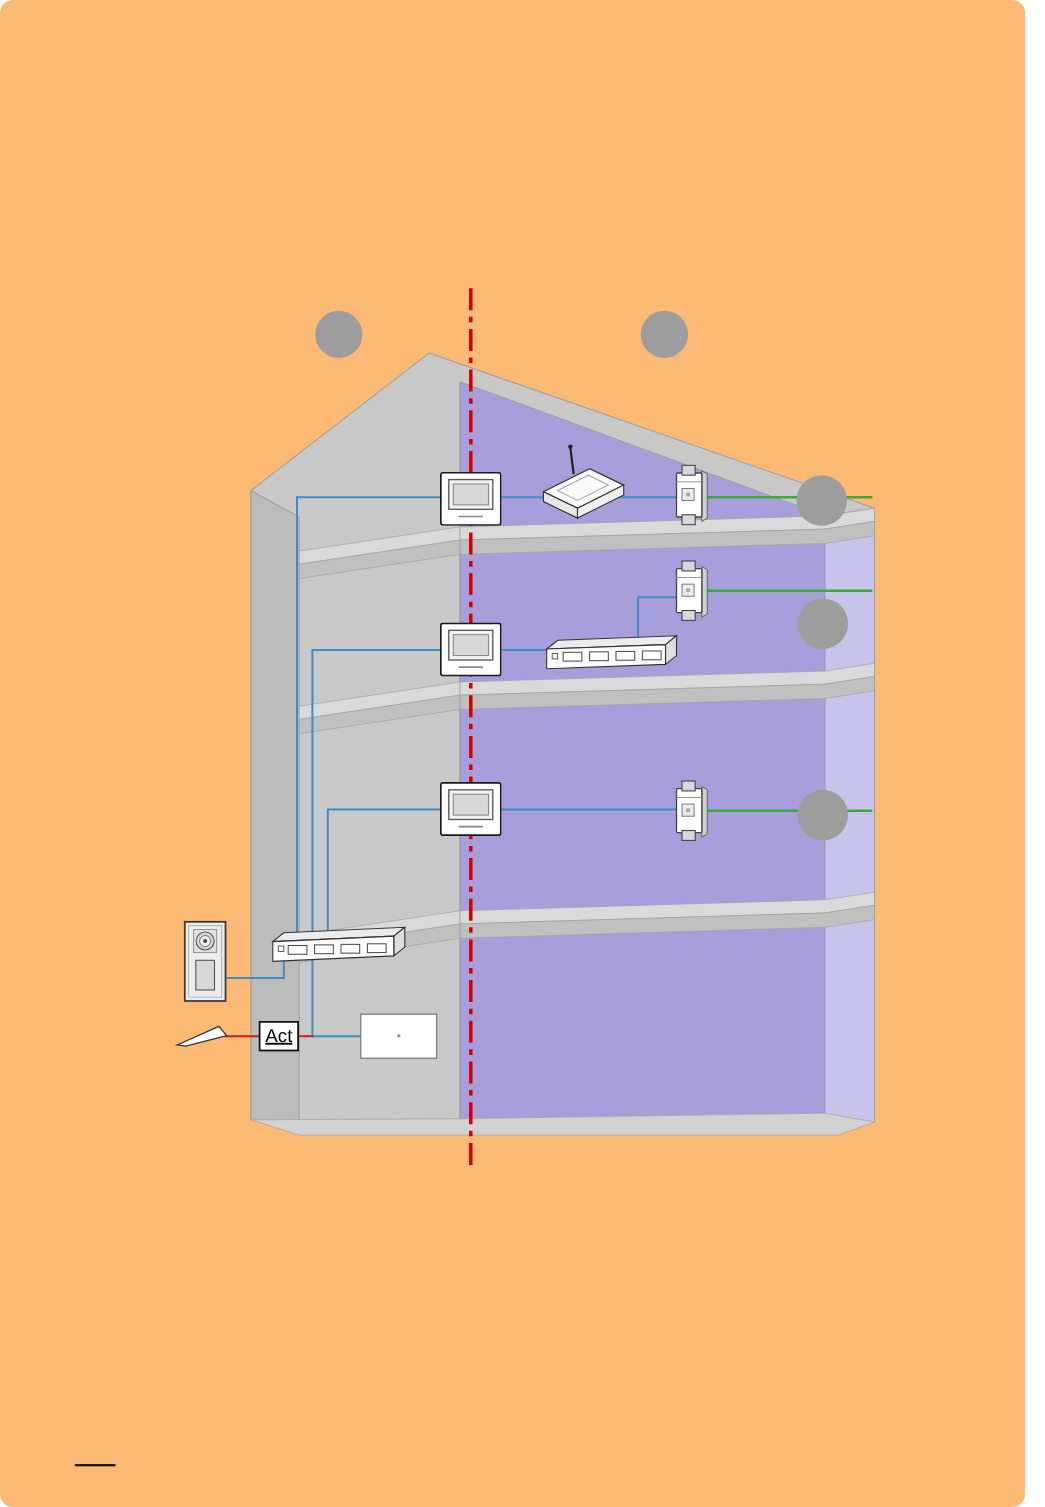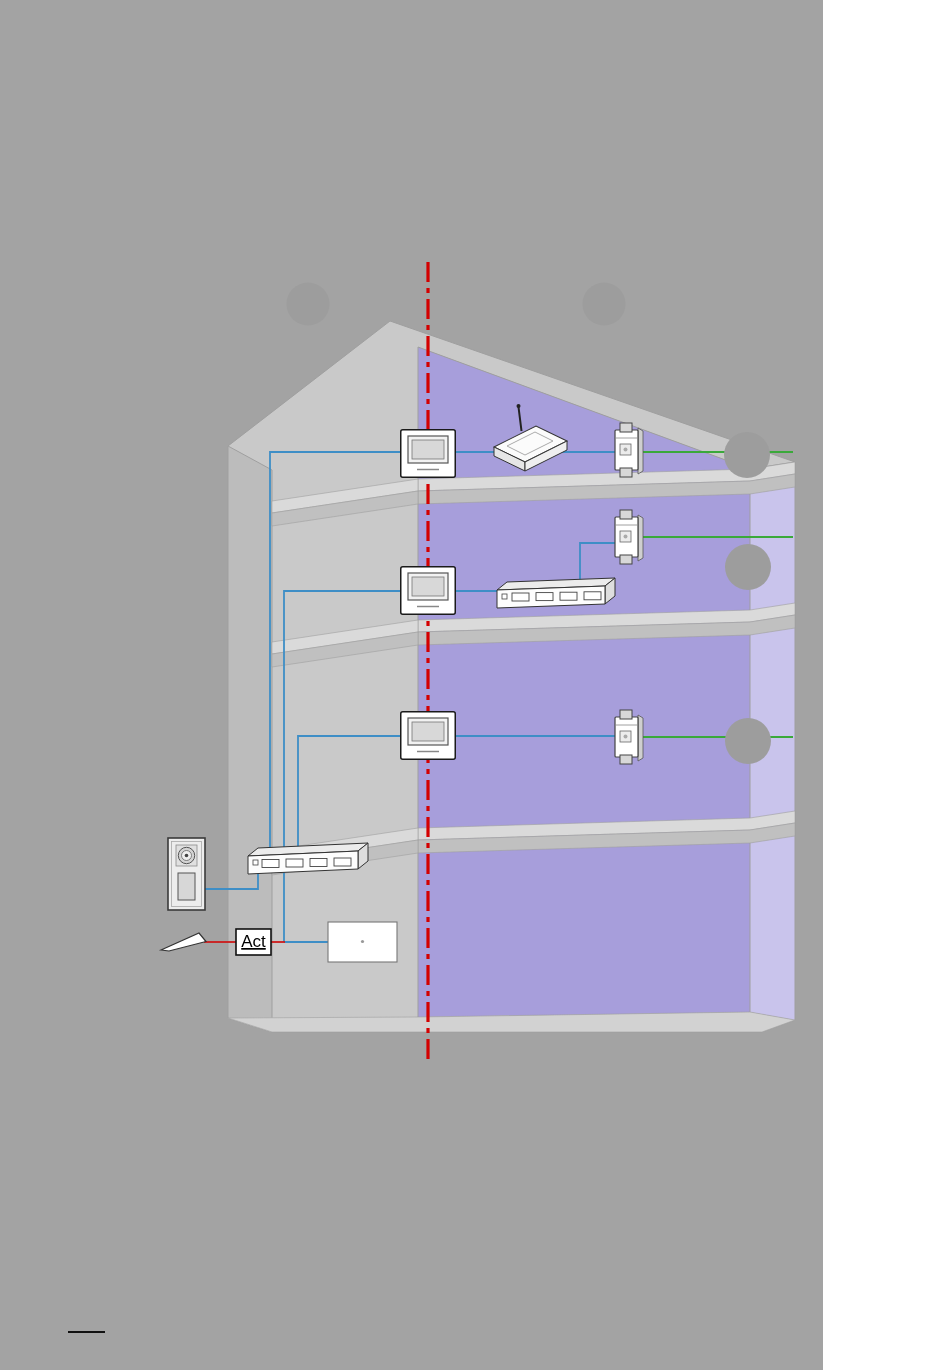--- a/index.html
+++ b/index.html
@@ -1,21 +1,21 @@
 <!DOCTYPE html>
 <html style="--wall-gray: #c9c9c9; --wall-gray-outer: #bcbcbc; --slab-top: #dadada; --slab-front: #c0c0c0; --interior-purple: #a79edb; --right-wall-purple: #c9c4ec; --ground-strip: #d2d2d2; --cable-blue: #3e8ec6; --cable-green: #3aa93a; --cable-red: #cc1a1a; --divider-red: #d40000; --marker-gray: #9d9d9d; --edge-line: #9f9f9f;"><head>
 <meta charset="utf-8">
 <style>
   * { margin: 0; padding: 0; box-sizing: border-box; }
   html, body {
     width: 950px; height: 1370px;
     background: #ffffff;
     font-family: "Liberation Sans", sans-serif;
   }
-  .page { position: relative; width: 823px; height: 1370px; background: #a3a3a3; overflow: hidden; }
+  .page { position: relative; width: 932px; height: 1370px; background: #fdba74; overflow: hidden; border-radius: 12px; }
   svg.diagram { position: absolute; left: 0; top: 0; display: block; }
 
   
   .wall        { fill: var(--wall-gray, #c9c9c9); }
   .wall-outer  { fill: var(--wall-gray-outer, #bcbcbc); }
   .purple      { fill: var(--interior-purple, #a79edb); }
   .rwall       { fill: var(--right-wall-purple, #c9c4ec); }
   .slab-top    { fill: var(--slab-top, #dadada); stroke: var(--edge-line, #a3a3a3); stroke-width: .6; }
   .slab-front  { fill: var(--slab-front, #c0c0c0); stroke: var(--edge-line, #a3a3a3); stroke-width: .6; }
   .ground      { fill: var(--ground-strip, #d2d2d2); stroke: var(--edge-line, #a3a3a3); stroke-width: .6; }

